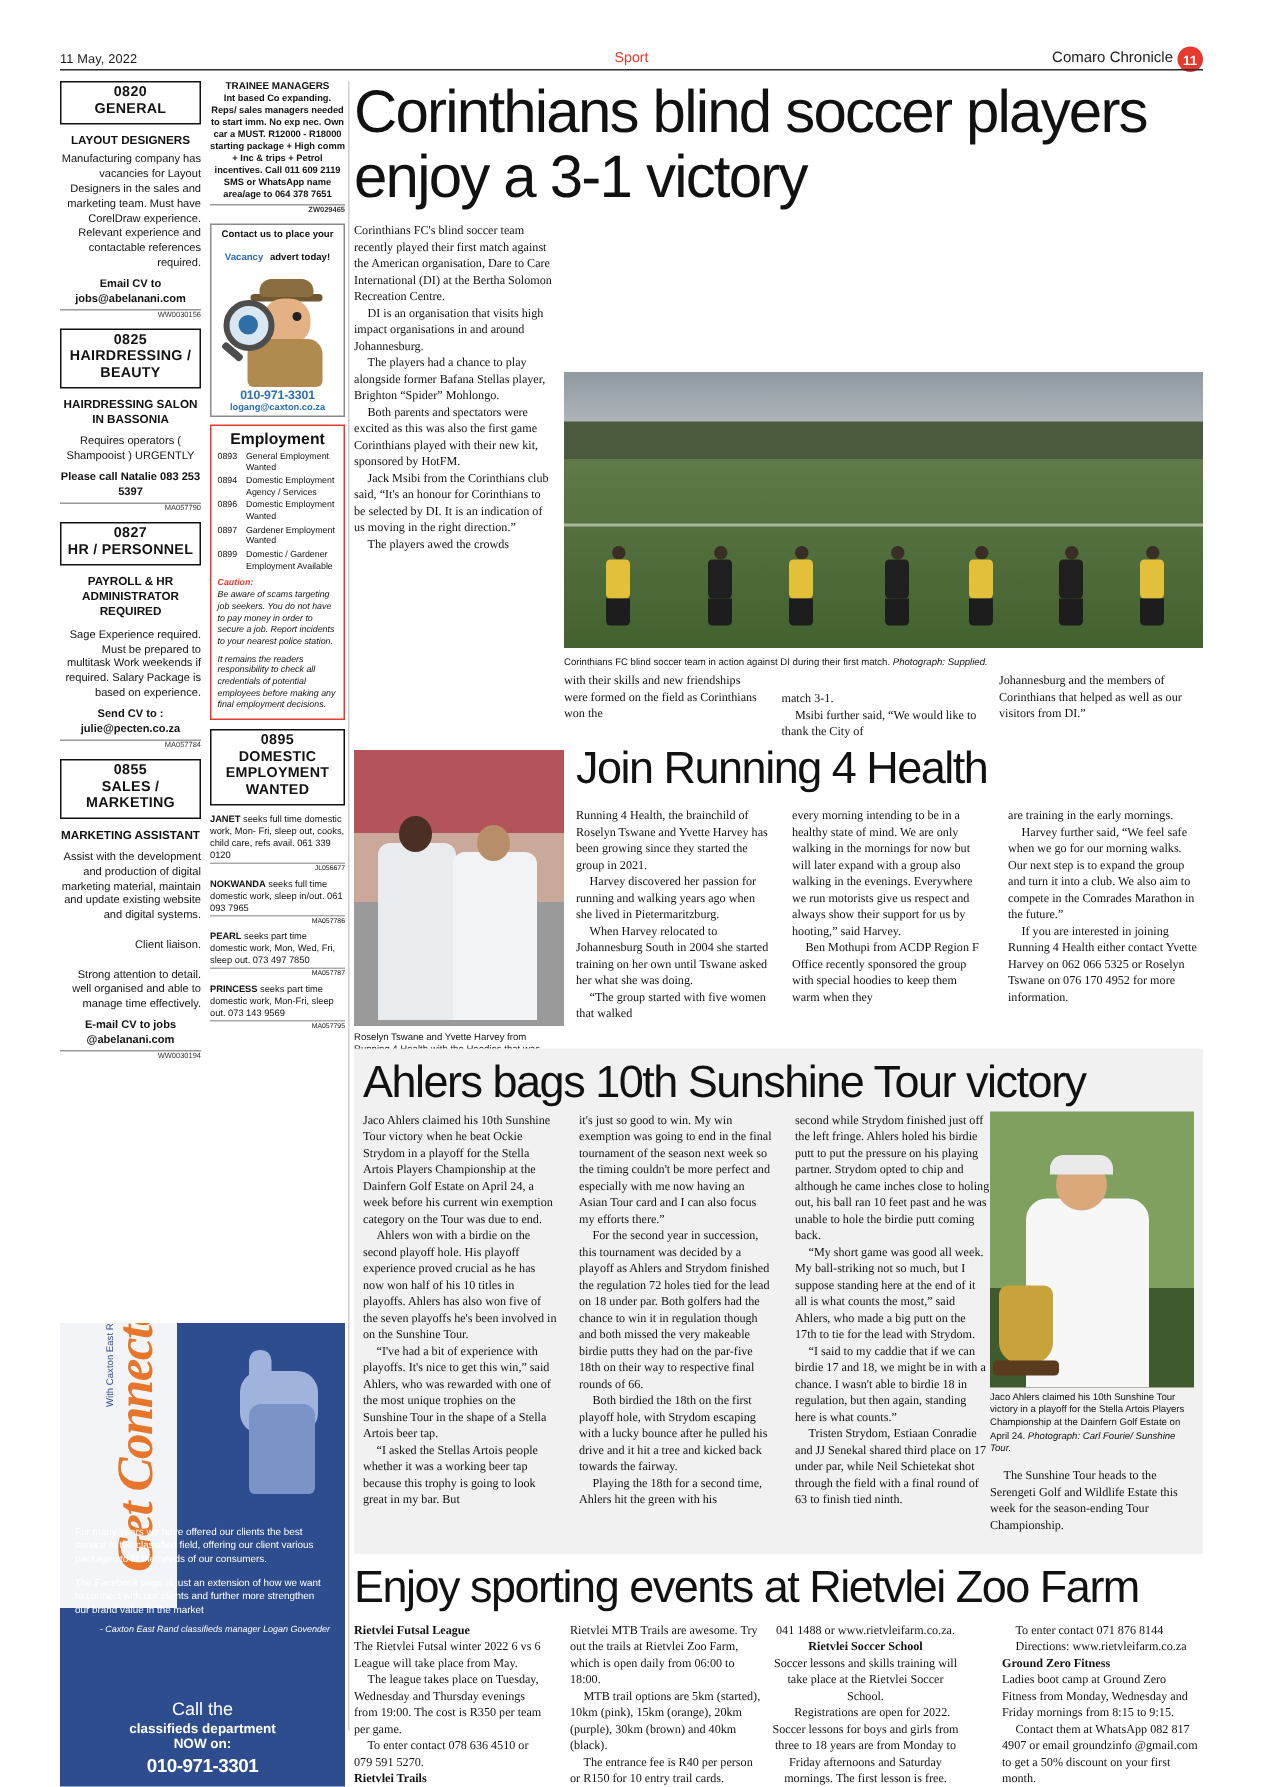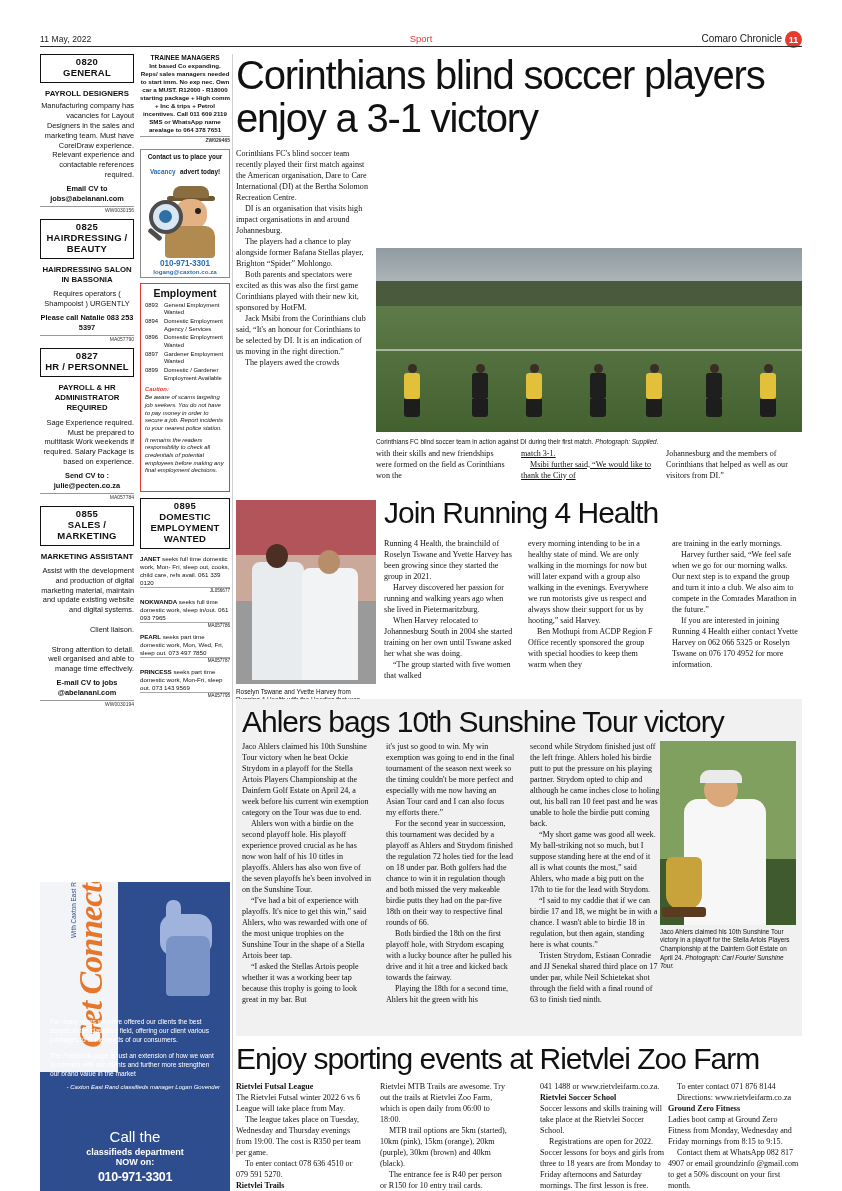--- a/index.html
+++ b/index.html
@@ -79,21 +79,21 @@
   .det .hat { position:absolute; left:30px; top:6px; width:36px; height:12px; background:#8a6e3f; border-radius:8px 8px 3px 3px; }
   .det .brim{ position:absolute; left:24px; top:16px; width:48px; height:5px; background:#6f5730; border-radius:3px; }
   .det .face{ position:absolute; left:32px; top:19px; width:32px; height:30px; background:#e3b183; border-radius:14px 14px 13px 13px; }
   .det .eye { position:absolute; left:52px; top:28px; width:6px; height:6px; background:#222; border-radius:50%; }
   .det .body{ position:absolute; left:22px; top:46px; width:50px; height:32px; background:#b08a4e; border-radius:10px 10px 4px 4px; }
   .det .glass{position:absolute; left:6px; top:20px; width:34px; height:34px; border:4px solid #4d4d4d; border-radius:50%; background:#d9e7f2; }
   .det .pupil{position:absolute; left:16px; top:30px; width:13px; height:13px; background:#2f6fa8; border-radius:50%; }
   .det .handle{position:absolute; left:4px; top:52px; width:16px; height:5px; background:#4d4d4d; transform:rotate(40deg); border-radius:2px; }
 
   
-  .emp-box { border:1.6px solid #e8392f; padding:3px 4px 16px; margin-top:5px; font-family:"Liberation Sans", sans-serif; }
+  .emp-box { border:1.6px solid #e8392f; padding:3px 4px 4px; margin-top:5px; font-family:"Liberation Sans", sans-serif; }
   .emp-box .ttl { text-align:center; font-weight:bold; font-size:10.5px; margin-bottom:3px; }
   .emp-list { font-size:5.9px; line-height:1.3; }
   .emp-row { display:flex; margin-bottom:1px; }
   .emp-row .c { width:19px; flex:none; }
   .emp-row .d { flex:1; }
   .caution { margin-top:4px; font-size:5.9px; line-height:1.3; font-style:italic; }
   .caution .ch { color:#e8392f; font-weight:bold; font-style:italic; }
 
   .dom-sm { font-family:"Liberation Sans", sans-serif; font-size:6.2px; line-height:1.3; margin-bottom:4px; }
   .dom-sm b { font-weight:bold; }
@@ -116,21 +116,21 @@
   .fb-thumb { position:absolute; right:6px; top:18px; width:72px; height:108px; }
   .fb-thumb .arm { position:absolute; left:14px; top:36px; width:44px; height:60px; background:#7b94c8; border-radius:8px 8px 4px 4px; }
   .fb-thumb .fist{ position:absolute; left:8px; top:14px; width:52px; height:42px; background:#9fb3dc; border-radius:14px; }
   .fb-thumb .up  { position:absolute; left:14px; top:0px;  width:15px; height:26px; background:#9fb3dc; border-radius:7px; }
   .fb-text { position:absolute; left:10px; top:135px; width:170px; font-family:"Liberation Sans", sans-serif;
              font-size:6.6px; line-height:1.4; color:#fff; }
   .fb-text .p2 { margin-top:6px; }
   .fb-sig { margin-top:6px; text-align:right; font-size:6px; font-style:italic; line-height:1.3; }
   .fb-call { position:absolute; left:0; bottom:8px; width:190px; text-align:center;
              font-family:"Liberation Sans", sans-serif; color:#fff; }
-  .fb-call .c1 { font-size:15px; line-height:1.25;margin-top:36px; }
+  .fb-call .c1 { font-size:12px; line-height:1.25;margin-top:36px; }
   .fb-call .c2 { font-size:9px; font-weight:bold; }
   .fb-call .c3 { font-size:12.5px; font-weight:bold; margin-top:3px; letter-spacing:-.3px; }
 
   
   .main { position:absolute; left:236px; top:54px; width:566px; }
 
   .hl {
     font-family:"Liberation Sans", sans-serif;
     font-weight:normal; color:#111; letter-spacing:-1.2px;
   }
@@ -183,21 +183,21 @@
   <div class="classifieds">
 
     <div class="col-a">
 
       <div class="catbox">
         <div class="num">0820</div>
         <div class="nm">GENERAL</div>
       </div>
 
       <div class="adblk">
-        <div class="hd">PAYROLL DESIGNERS</div>
+        <div class="hd">LAYOUT DESIGNERS</div>
         <div class="bd">Manufacturing company has vacancies for Layout Designers in the sales and marketing team. Must have CorelDraw experience. Relevant experience and contactable references required.</div>
         <div class="ct">Email CV to jobs@abelanani.com</div>
         <div class="adref">WW0030156</div>
       </div>
 
       <div class="catbox">
         <div class="num">0825</div>
         <div class="nm">HAIRDRESSING / BEAUTY</div>
       </div>
 
@@ -407,21 +407,21 @@
         <div class="cap" style="position:absolute;left:140px;top:288px;width:426px;">
           <span>Corinthians FC blind soccer team in action against DI during their first match.</span>
           <i>Photograph: Supplied.</i>
         </div>
       </div>
 
       <div style="position:relative;height:46px;margin-top:68px;">
         <div class="body-col" style="position:absolute;left:140px;top:0;width:132px;">
           <p class="first">with their skills and new friendships were formed on the field as Corinthians won the</p>
         </div>
-        <div class="body-col" style="position:absolute;left:285px;top:0;width:132px;text-decoration:underline;">
+        <div class="body-col" style="position:absolute;left:285px;top:12px;width:132px;">
           <p class="first">match 3-1.</p>
           <p>Msibi further said, “We would like to thank the City of</p>
         </div>
         <div class="body-col" style="position:absolute;left:430px;top:0;width:136px;">
           <p class="first">Johannesburg and the members of Corinthians that helped as well as our visitors from DI.”</p>
         </div>
       </div>
     </div>
 
     <div style="position:relative;margin-top:6px;height:195px;">
@@ -479,20 +479,23 @@
           <div style="position:absolute;left:24px;bottom:0;width:82px;height:126px;background:#f7f7f7;border-radius:14px 14px 0 0;"></div>
           <div style="position:absolute;left:44px;bottom:118px;width:34px;height:34px;background:#dba87c;border-radius:50%;"></div>
           <div style="position:absolute;left:40px;bottom:142px;width:42px;height:13px;background:#eaeaea;border-radius:9px 9px 0 0;"></div>
           <div style="position:absolute;left:6px;bottom:16px;width:36px;height:52px;background:#c8a33c;border-radius:6px 6px 14px 14px;"></div>
           <div style="position:absolute;left:2px;bottom:8px;width:44px;height:10px;background:#5a3b1e;border-radius:3px;"></div>
         </div>
         <div class="cap" style="line-height:1.35;margin-top:3px;">
           <span>Jaco Ahlers claimed his 10th Sunshine Tour victory in a playoff for the Stella Artois Players Championship at the Dainfern Golf Estate on April 24.</span>
           <i>Photograph: Carl Fourie/ Sunshine Tour.</i>
         </div>
+        <div class="body-col" style="margin-top:7px;">
+          <p>The Sunshine Tour heads to the Serengeti Golf and Wildlife Estate this week for the season-ending Tour Championship.</p>
+        </div>
       </div>
     </div>
 
     <div style="position:relative;margin-top:6px;">
       <div class="sec-hl">Enjoy sporting events at Rietvlei Zoo Farm</div>
 
       <div style="position:relative;margin-top:6px;height:150px;">
 
         <div class="body-col" style="position:absolute;left:0;top:0;width:130px;">
           <p class="first bold-lead">Rietvlei Futsal League</p>
@@ -502,21 +505,21 @@
           <p class="first bold-lead">Rietvlei Trails</p>
         </div>
 
         <div class="body-col" style="position:absolute;left:144px;top:0;width:130px;">
           <p class="first">Rietvlei MTB Trails are awesome. Try out the trails at Rietvlei Zoo Farm, which is open daily from 06:00 to 18:00.</p>
           <p>MTB trail options are 5km (started), 10km (pink), 15km (orange), 20km (purple), 30km (brown) and 40km (black).</p>
           <p>The entrance fee is R40 per person or R150 for 10 entry trail cards.</p>
           <p>Contact the Farm Office 079</p>
         </div>
 
-        <div class="body-col" style="position:absolute;left:304px;top:0;width:130px;">
+        <div class="body-col" style="position:absolute;left:276px;top:0;width:130px;text-align:center;">
           <p class="first">041 1488 or www.rietvleifarm.co.za.</p>
           <p class="first bold-lead">Rietvlei Soccer School</p>
           <p class="first">Soccer lessons and skills training will take place at the Rietvlei Soccer School.</p>
           <p>Registrations are open for 2022. Soccer lessons for boys and girls from three to 18 years are from Monday to Friday afternoons and Saturday mornings. The first lesson is free.</p>
         </div>
 
         <div class="body-col" style="position:absolute;left:432px;top:0;width:134px;">
           <p>To enter contact 071 876 8144</p>
           <p>Directions: www.rietvleifarm.co.za</p>
           <p class="first bold-lead">Ground Zero Fitness</p>

